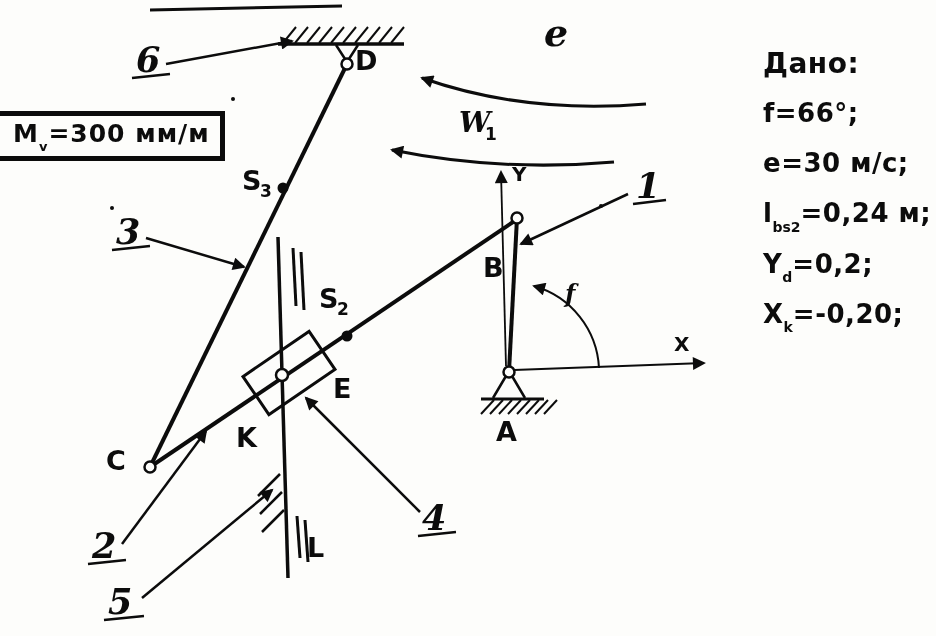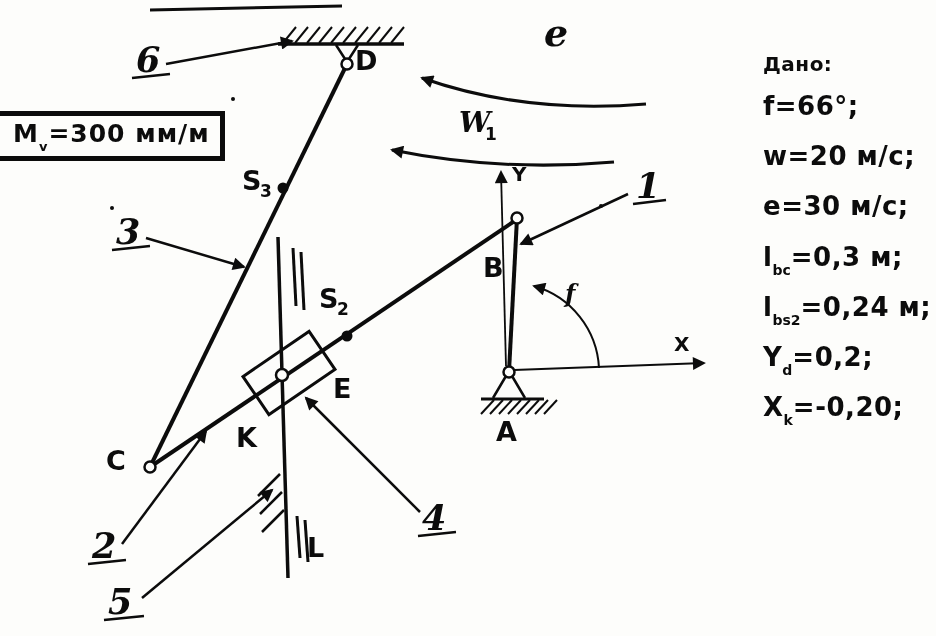--- a/index.html
+++ b/index.html
@@ -11,21 +11,21 @@
   .sub-label{font-family:"DejaVu Sans",sans-serif;font-weight:700;font-size:17px;}
   .num-label{font-family:"DejaVu Serif",serif;font-style:italic;font-weight:700;font-size:35px;}
   .axis-label{font-family:"DejaVu Sans",sans-serif;font-weight:700;font-size:20px;}
   .sym-label{font-family:"DejaVu Serif",serif;font-style:italic;font-weight:700;}
   .scale-box{position:absolute;left:-8px;top:111px;border:5px solid #0b0b0b;
              padding:3px 10px 5px 16px;font-size:25px;font-weight:700;white-space:nowrap;
              letter-spacing:1px;background:#fdfdfb;}
   .scale-box sub{font-size:13px;position:relative;top:3px;}
   .given-panel{position:absolute;left:763px;top:44px;font-size:26px;font-weight:700;
                line-height:40px;white-space:nowrap;letter-spacing:0.5px;}
-  .given-title{font-size:20px;margin-bottom:2px;}
+  .given-title{font-size:28px;margin-bottom:9px;}
   .given-row sub{font-size:14px;position:relative;top:3px;letter-spacing:0;}
 </style>
 </head>
 <body>
 
 <div class="page">
 
   <svg width="936" height="636" viewBox="0 0 936 636">
     <defs>
       <marker id="arrow" viewBox="0 0 10 10" refX="8.5" refY="5" markerWidth="15" markerHeight="13" markerUnits="userSpaceOnUse" orient="auto-start-reverse">
@@ -164,21 +164,19 @@
     <text class="num-label" x="136" y="72">6</text>
   </svg>
 
   <div class="scale-box">
     <span>M</span><sub>v</sub><span>=300 мм/м</span>
   </div>
 
   <div class="given-panel">
     <div class="given-title">Дано:</div>
     <div class="given-row"><span>f</span><sub></sub><span>=66°;</span></div>
-    <div class="given-row"><span>w</span><sub></sub><span>=20 м/с;</span></div>
     <div class="given-row"><span>e</span><sub></sub><span>=30 м/с;</span></div>
-    <div class="given-row"><span>l</span><sub>bc</sub><span>=0,3 м;</span></div>
     <div class="given-row"><span>l</span><sub>bs2</sub><span>=0,24 м;</span></div>
     <div class="given-row"><span>Y</span><sub>d</sub><span>=0,2;</span></div>
     <div class="given-row"><span>X</span><sub>k</sub><span>=-0,20;</span></div>
   </div>
 
 </div>
 
 </body></html>

